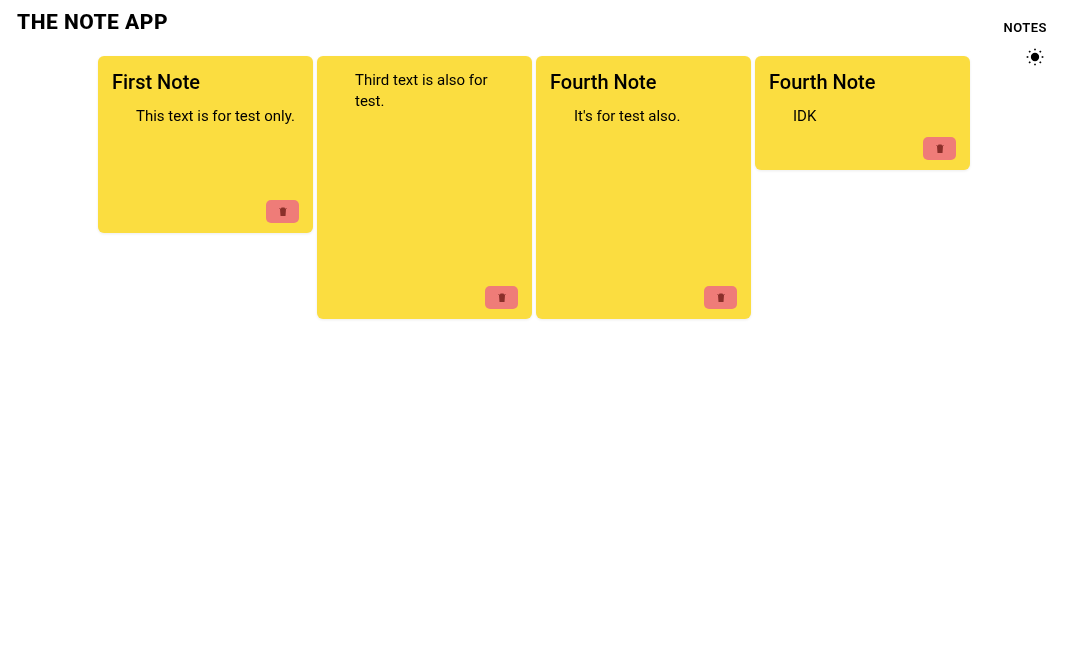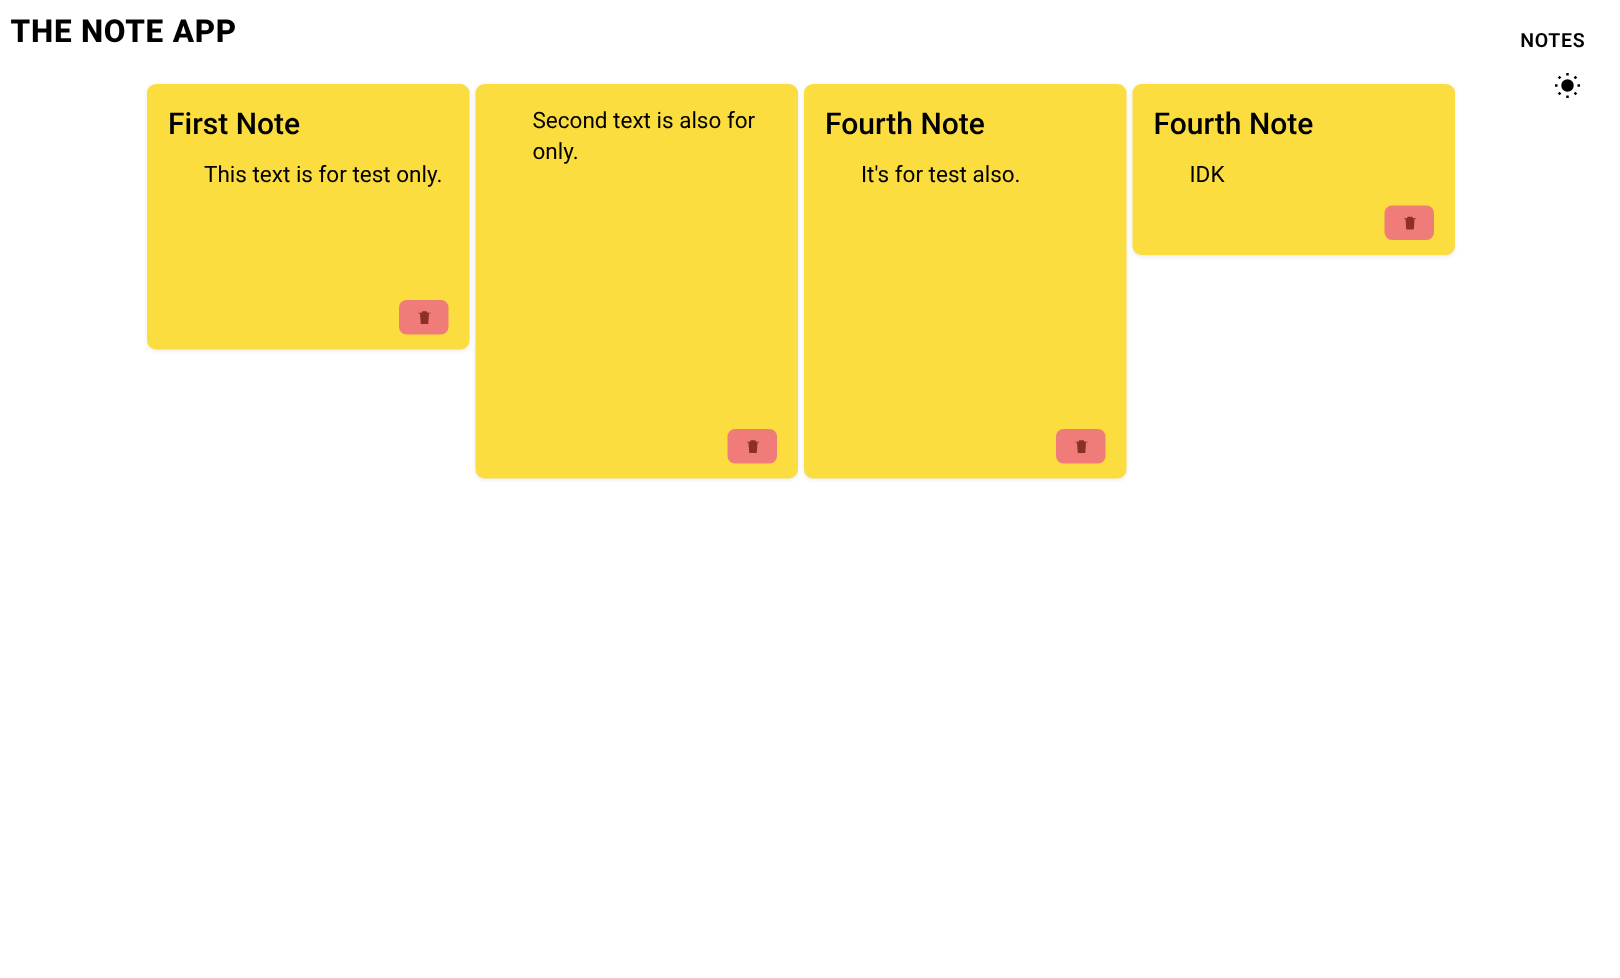--- a/index.html
+++ b/index.html
@@ -9,21 +9,21 @@
     }
     body {
       font-family: -apple-system, BlinkMacSystemFont, 'Segoe UI', Roboto, Helvetica, Arial, sans-serif;
       background: #ffffff;
       color: #000000;
     }
     .header {
       display: flex;
       align-items: center;
       justify-content: space-between;
-      padding: 5px 7px;
+      padding: 5px 17px;
       height: 44px;
     }
     .app-title {
       font-size: 21px;
       font-weight: 800;
       letter-spacing: 0.5px;
     }
     .nav {
       display: flex;
       align-items: center;
@@ -148,21 +148,21 @@
       <div class="note-text">This text is for test only.</div>
       <div class="note-footer">
         <button class="delete-btn">
           <svg viewBox="0 0 24 24">
             <path d="M6 7h12l-1 14H7L6 7zm3-3h6l1 2H8l1-2zM4 6h16v1H4z"></path>
           </svg>
         </button>
       </div>
     </div>
     <div class="note-card h2">
-      <div class="note-text">Second text is also for only.</div>
+      <div class="note-text">Third text is also for test.</div>
       <div class="note-footer">
         <button class="delete-btn">
           <svg viewBox="0 0 24 24">
             <path d="M6 7h12l-1 14H7L6 7zm3-3h6l1 2H8l1-2zM4 6h16v1H4z"></path>
           </svg>
         </button>
       </div>
     </div>
     <div class="note-card h2">
       <div class="note-title">Fourth Note</div>

